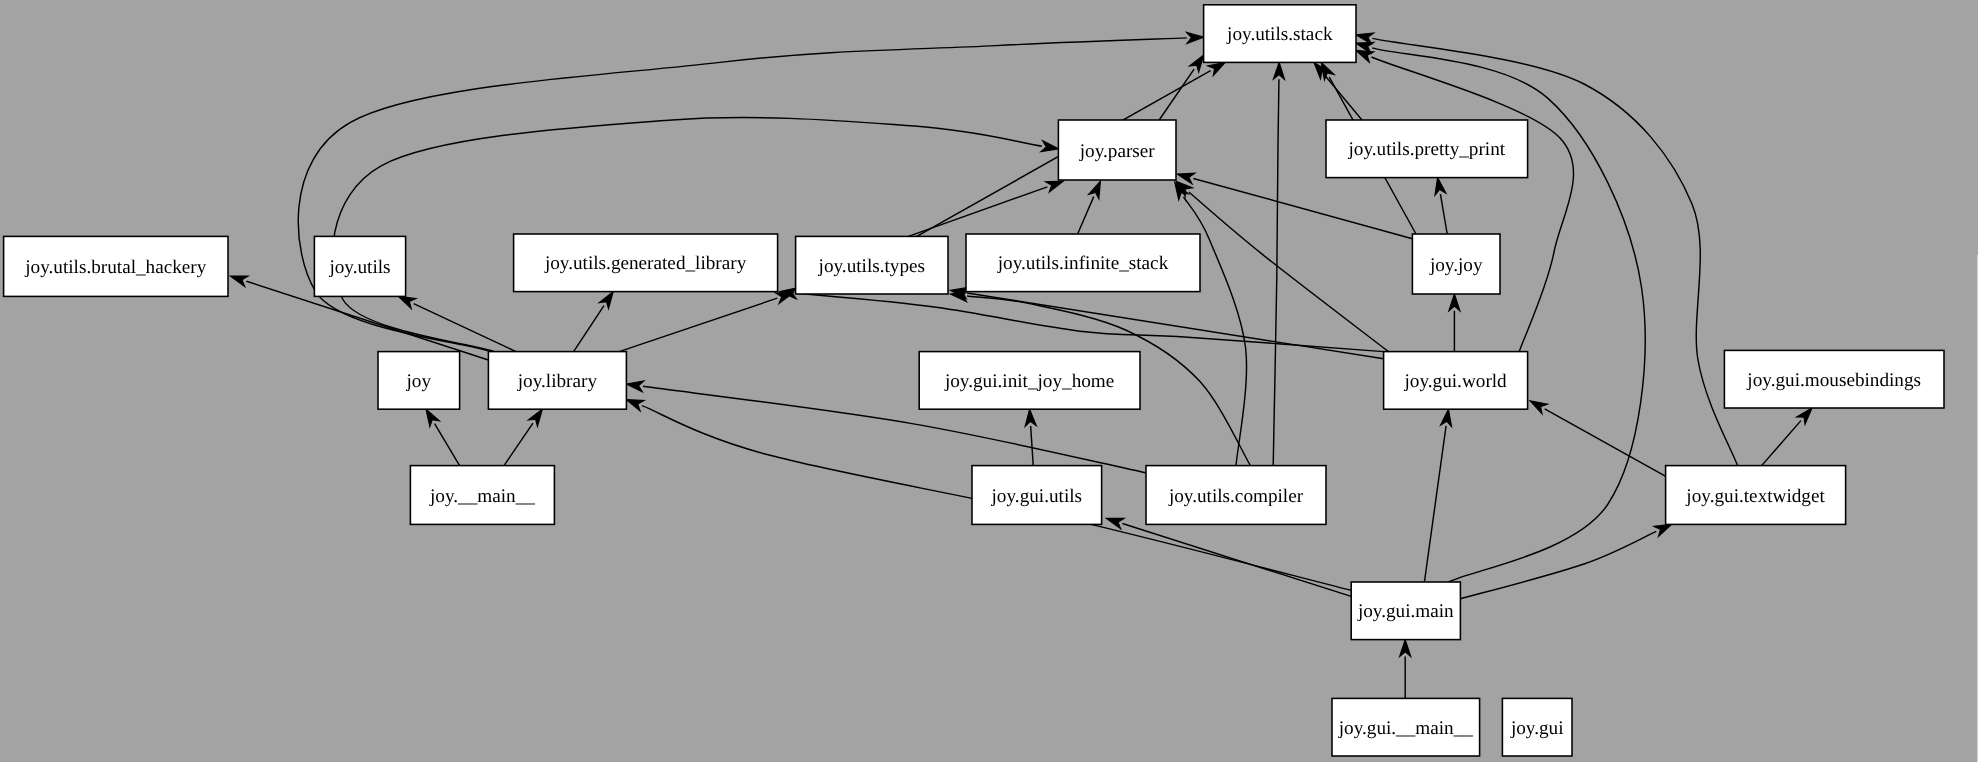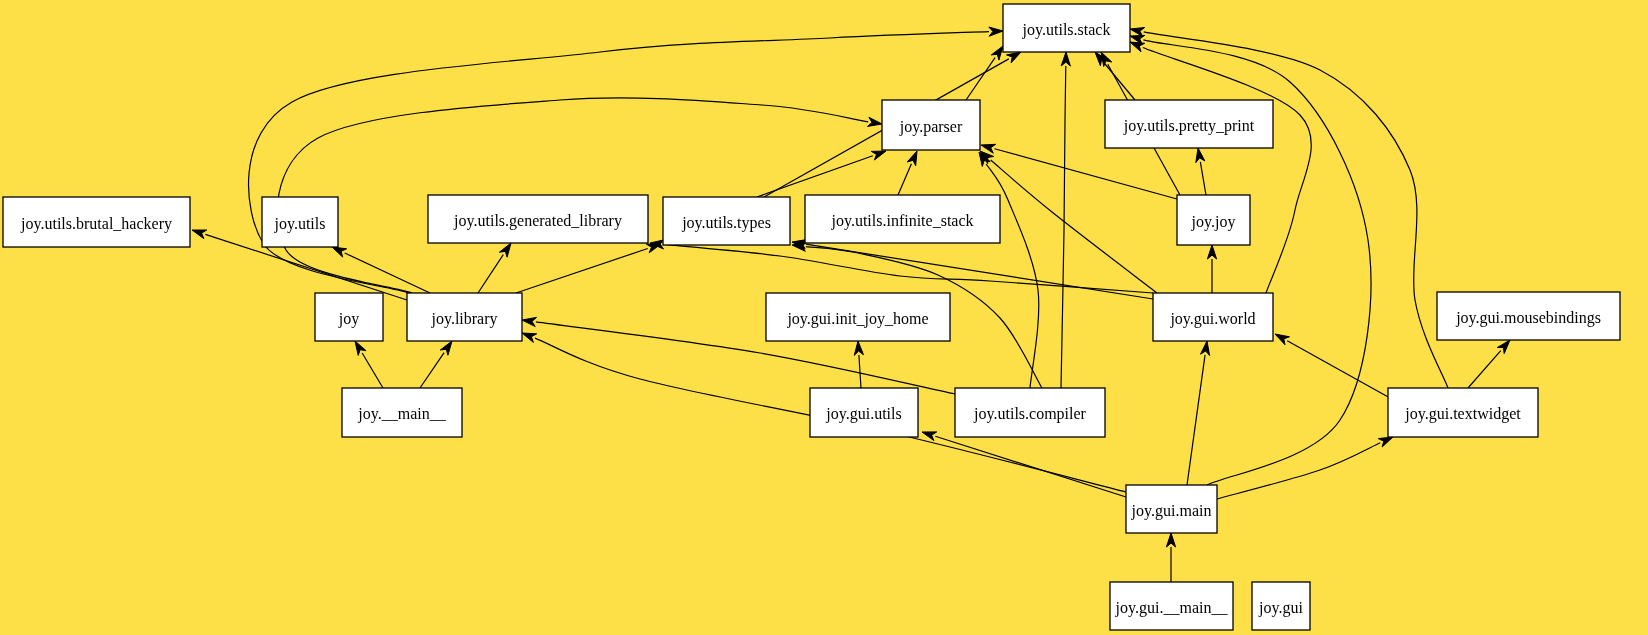--- a/index.html
+++ b/index.html
@@ -4,21 +4,21 @@
 <style>
   html, body {
     margin: 0;
     padding: 0;
     background: #ffffff;
   }
   #canvas-wrap {
     position: relative;
     width: 1648px;
     height: 635px;
-    background: #fde047;
+    background: #a3a3a3;
     overflow: hidden;
   }
   svg text {
     font-family: "Liberation Serif", "DejaVu Serif", serif;
     fill: #000000;
   }
   svg .node-box {
     fill: #ffffff;
     stroke: #000000;
     stroke-width: 1.3;

